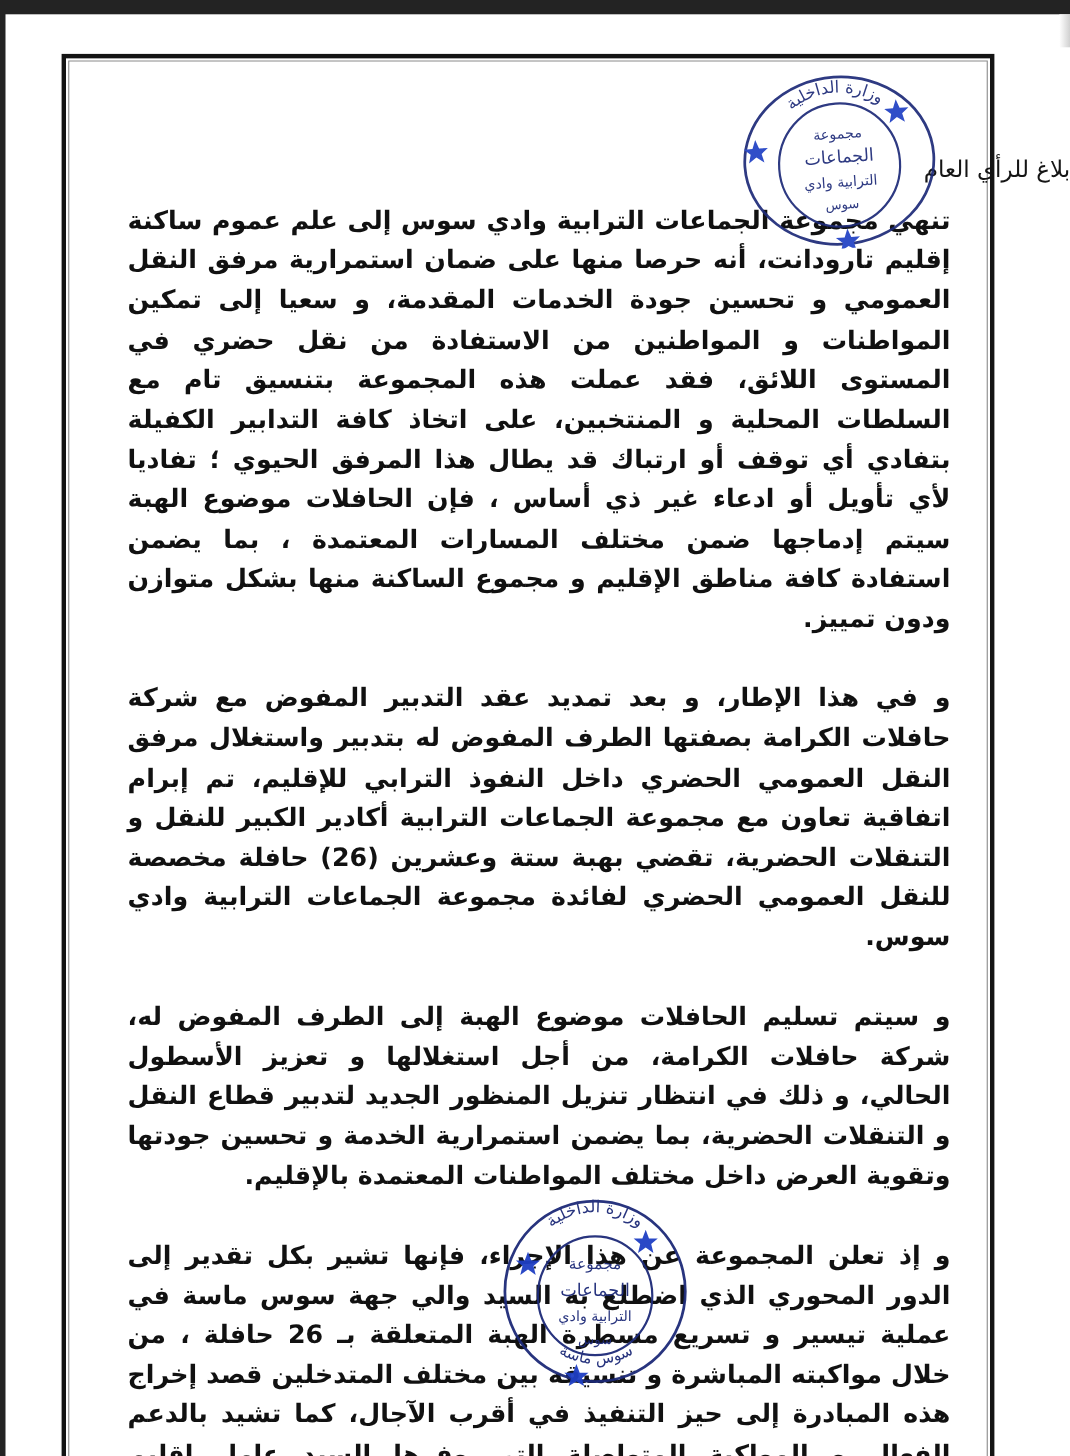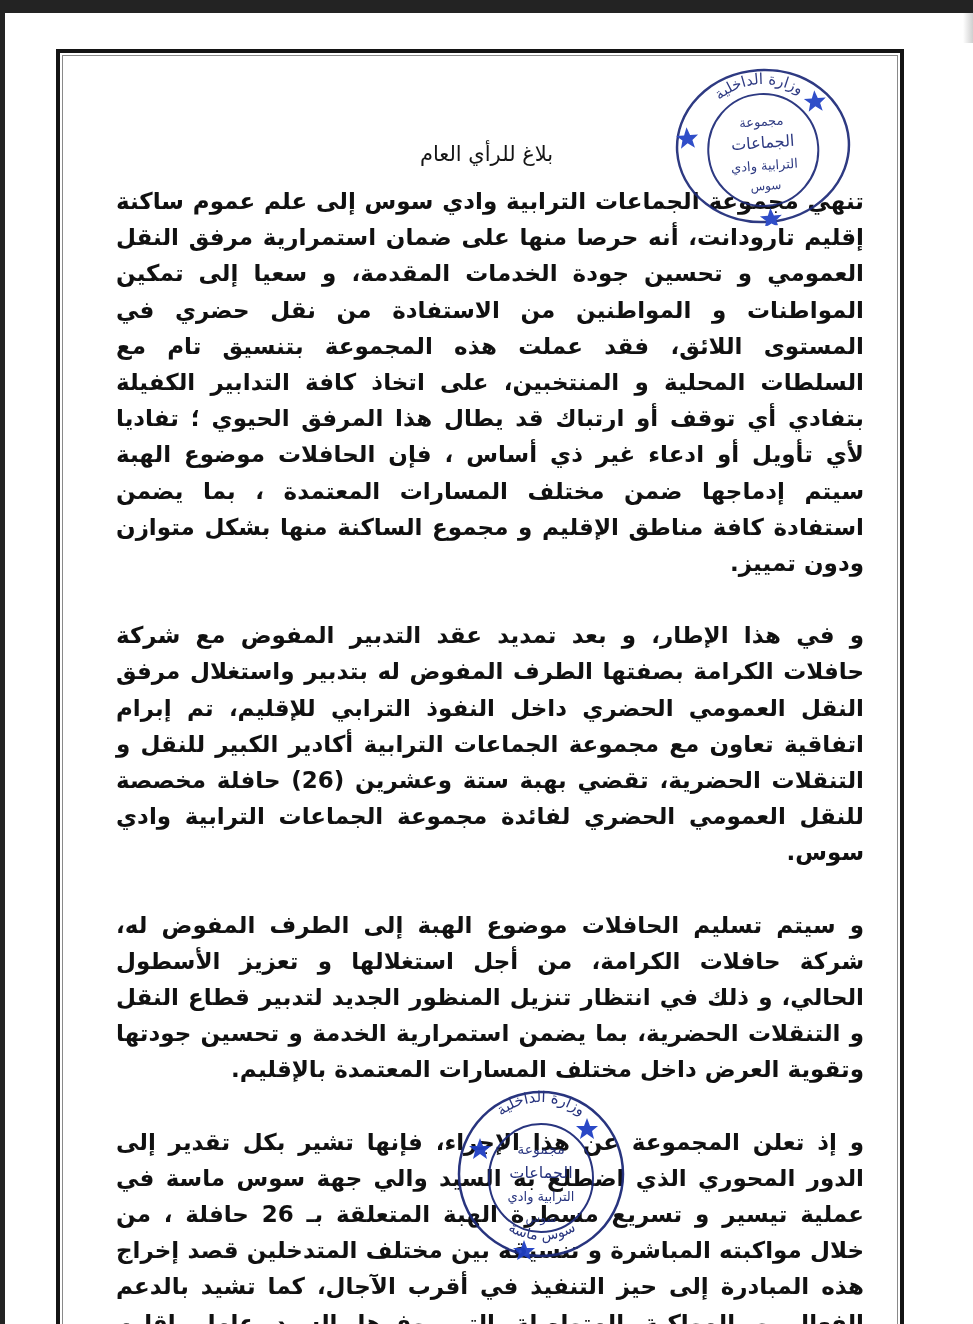--- a/index.html
+++ b/index.html
@@ -38,21 +38,20 @@
       height: 1290px;
       border: 4px solid #141414;
       box-shadow: inset 0 0 0 2px #ffffff, inset 0 0 0 3px #8a8a8a;
       box-sizing: border-box;
     }
     .title {
       position: absolute;
       left: 0;
       width: 973px;
       top: 128px;
-      text-align: center;
       direction: rtl;
       font-size: 21px;
       color: #151515;
       font-weight: normal;
     }
     .body-text {
       position: absolute;
       left: 100px;
       width: 764px;
       top: 183px;
@@ -94,21 +93,21 @@
 
 <div class="page"></div>
 <div class="page-shadow-right"></div>
 <div class="frame"></div>
 
 <h1 class="title">بلاغ للرأي العام</h1>
 
 <div class="body-text">
   <p class="para">تنهي مجموعة الجماعات الترابية وادي سوس إلى علم عموم ساكنة إقليم تارودانت، أنه حرصا منها على ضمان استمرارية مرفق النقل العمومي و تحسين جودة الخدمات المقدمة، و سعيا إلى تمكين المواطنات و المواطنين من الاستفادة من نقل حضري في المستوى اللائق، فقد عملت هذه المجموعة بتنسيق تام مع السلطات المحلية و المنتخبين، على اتخاذ كافة التدابير الكفيلة بتفادي أي توقف أو ارتباك قد يطال هذا المرفق الحيوي ؛ تفاديا لأي تأويل أو ادعاء غير ذي أساس ، فإن الحافلات موضوع الهبة سيتم إدماجها ضمن مختلف المسارات المعتمدة ، بما يضمن استفادة كافة مناطق الإقليم و مجموع الساكنة منها بشكل متوازن ودون تمييز.</p>
   <p class="para">و في هذا الإطار، و بعد تمديد عقد التدبير المفوض مع شركة حافلات الكرامة بصفتها الطرف المفوض له بتدبير واستغلال مرفق النقل العمومي الحضري داخل النفوذ الترابي للإقليم، تم إبرام اتفاقية تعاون مع مجموعة الجماعات الترابية أكادير الكبير للنقل و التنقلات الحضرية، تقضي بهبة ستة وعشرين (26) حافلة مخصصة للنقل العمومي الحضري لفائدة مجموعة الجماعات الترابية وادي سوس.</p>
-  <p class="para">و سيتم تسليم الحافلات موضوع الهبة إلى الطرف المفوض له، شركة حافلات الكرامة، من أجل استغلالها و تعزيز الأسطول الحالي، و ذلك في انتظار تنزيل المنظور الجديد لتدبير قطاع النقل و التنقلات الحضرية، بما يضمن استمرارية الخدمة و تحسين جودتها وتقوية العرض داخل مختلف المسارات المعتمدة بالإقليم.</p>
+  <p class="para">و سيتم تسليم الحافلات موضوع الهبة إلى الطرف المفوض له، شركة حافلات الكرامة، من أجل استغلالها و تعزيز الأسطول الحالي، و ذلك في انتظار تنزيل المنظور الجديد لتدبير قطاع النقل و التنقلات الحضرية، بما يضمن استمرارية الخدمة و تحسين جودتها وتقوية العرض داخل مختلف المواطنات المعتمدة بالإقليم.</p>
   <p class="para">و إذ تعلن المجموعة عن هذا الإجراء، فإنها تشير بكل تقدير إلى الدور المحوري الذي اضطلع به السيد والي جهة سوس ماسة في عملية تيسير و تسريع مسطرة الهبة المتعلقة بـ 26 حافلة ، من خلال مواكبته المباشرة و تنسيقه بين مختلف المتدخلين قصد إخراج هذه المبادرة إلى حيز التنفيذ في أقرب الآجال، كما تشيد بالدعم الفعال و المواكبة المتواصلة التي وفرها السيد عامل إقليم تارودانت، بما أسهم في تأمين شروط التنزيل السلس لهذا الإجراء و ضمان استمرارية المرفق في أفضل الظروف؛</p>
 
 </div>
 
 <div class="stamp stamp-top">
   <svg width="190" height="160" viewBox="0 0 190 160">
     <defs>
       <path id="arcTop1" d="M 30 80 A 65 62 0 0 1 160 80"></path>
       <path id="arcBot1" d="M 40 118 A 65 60 0 0 0 150 118"></path>
     </defs>

